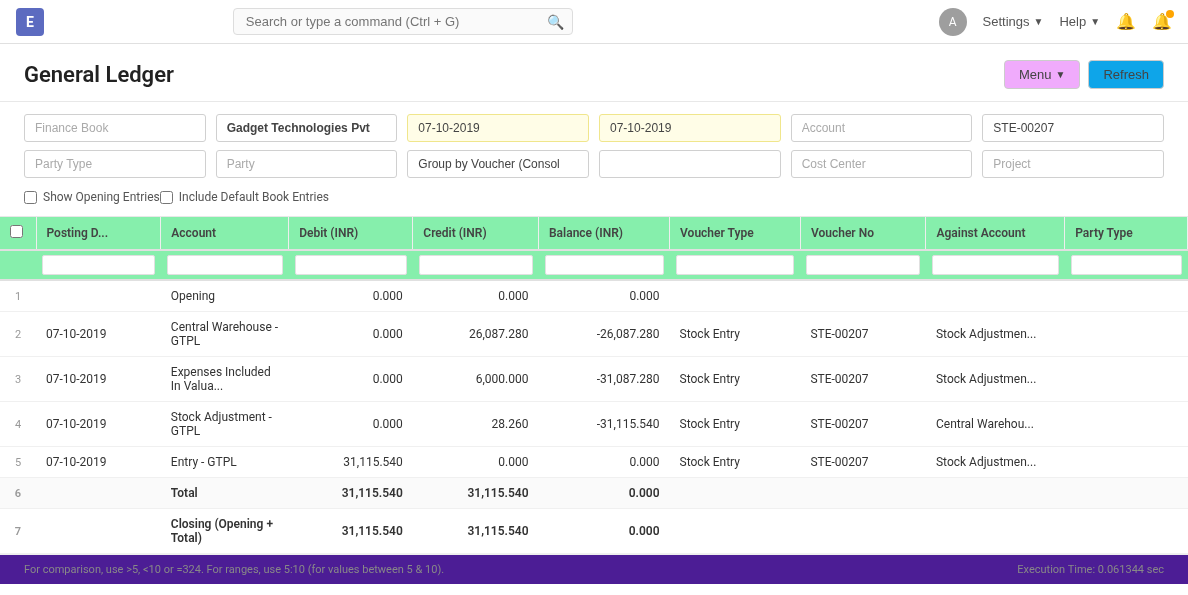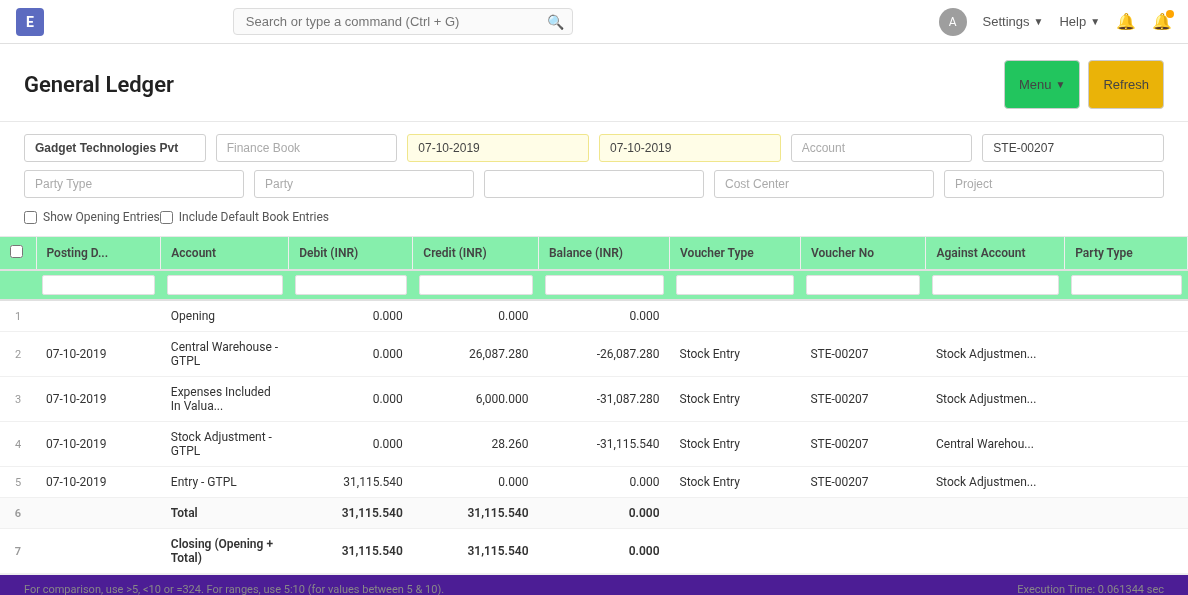--- a/index.html
+++ b/index.html
@@ -18,22 +18,22 @@
     .bell-badge { position: relative; }
     .bell-badge::after { content: ''; position: absolute; top: -2px; right: -2px; width: 8px; height: 8px; background: orange; border-radius: 50%; }
 
     
     .page { background: #fff; margin: 0; padding: 0; min-height: calc(100vh - 44px); }
 
     
     .page-header { display: flex; align-items: center; justify-content: space-between; padding: 16px 24px 12px; border-bottom: 1px solid #e8e8e8; }
     .page-title { font-size: 22px; font-weight: 600; color: #222; }
     .header-actions { display: flex; gap: 8px; }
-    .btn-menu { background: #22c55e; border: 1px solid #ccc; border-radius: 4px; padding: 6px 14px; cursor: pointer; font-size: 13px; color: #444; display: flex; align-items: center; gap: 4px; }
-    .btn-refresh { background: #eab308; border: 1px solid #ccc; border-radius: 4px; padding: 16px 14px; cursor: pointer; font-size: 13px; color: #444; }
+    .btn-menu { background: #f0abfc; border: 1px solid #ccc; border-radius: 4px; padding: 6px 14px; cursor: pointer; font-size: 13px; color: #444; display: flex; align-items: center; gap: 4px; }
+    .btn-refresh { background: #0ea5e9; border: 1px solid #ccc; border-radius: 4px; padding: 6px 14px; cursor: pointer; font-size: 13px; color: #444; }
 
     
     .filters { padding: 12px 24px 8px; border-bottom: 1px solid #e8e8e8; }
     .filter-row { display: flex; gap: 10px; margin-bottom: 8px; flex-wrap: wrap; }
     .filter-field { flex: 1; min-width: 120px; }
     .filter-field input { width: 100%; padding: 6px 10px; border: 1px solid #d0d0d0; border-radius: 3px; font-size: 12px; color: #444; background: #fff; }
     .filter-field input::placeholder { color: #aaa; }
     .filter-field input.highlighted { background: #fffde7; border-color: #f0e68c; }
     .filter-field input.bold-val { font-weight: 600; background: #fff; }
     .filter-checkboxes { display: flex; align-items: center; padding: 4px 0; }
@@ -94,44 +94,47 @@
         <span>Menu</span>
         <span class="chevron">▼</span>
       </button>
       <button class="btn-refresh">Refresh</button>
     </div>
   </div>
 
   <div class="filters">
     <div class="filter-row">
       <div class="filter-field">
+        <input type="text" placeholder="Finance Book" style="">
+      </div>
+      <div class="filter-field">
         <input type="text" class="bold-val" value="Gadget Technologies Pvt" style="">
       </div>
       <div class="filter-field">
-        <input type="text" placeholder="Finance Book" style="">
-      </div>
-      <div class="filter-field">
         <input type="text" class="highlighted" value="07-10-2019" style="">
       </div>
       <div class="filter-field">
         <input type="text" class="highlighted" value="07-10-2019" style="">
       </div>
       <div class="filter-field">
         <input type="text" placeholder="Account" style="">
       </div>
       <div class="filter-field">
         <input type="text" value="STE-00207" style="">
       </div>
     </div>
     <div class="filter-row">
       <div class="filter-field">
         <input type="text" placeholder="Party Type" style="">
       </div>
       <div class="filter-field">
         <input type="text" placeholder="Party" style="">
+      </div>
+      <div class="filter-field">
+        <input type="text" value="Group by Voucher (Consol" style="">
       </div>
       <div class="filter-field">
         <input type="text" style="">
       </div>
       <div class="filter-field">
         <input type="text" placeholder="Cost Center" style="">
       </div>
       <div class="filter-field">
         <input type="text" placeholder="Project" style="">
       </div>

